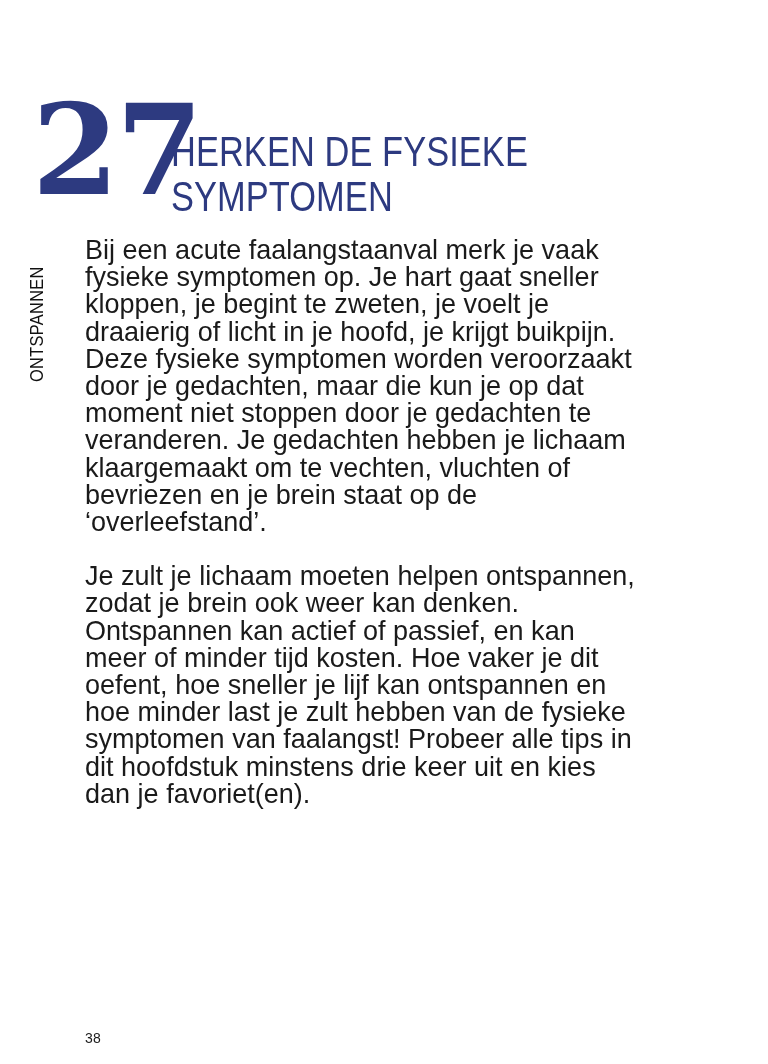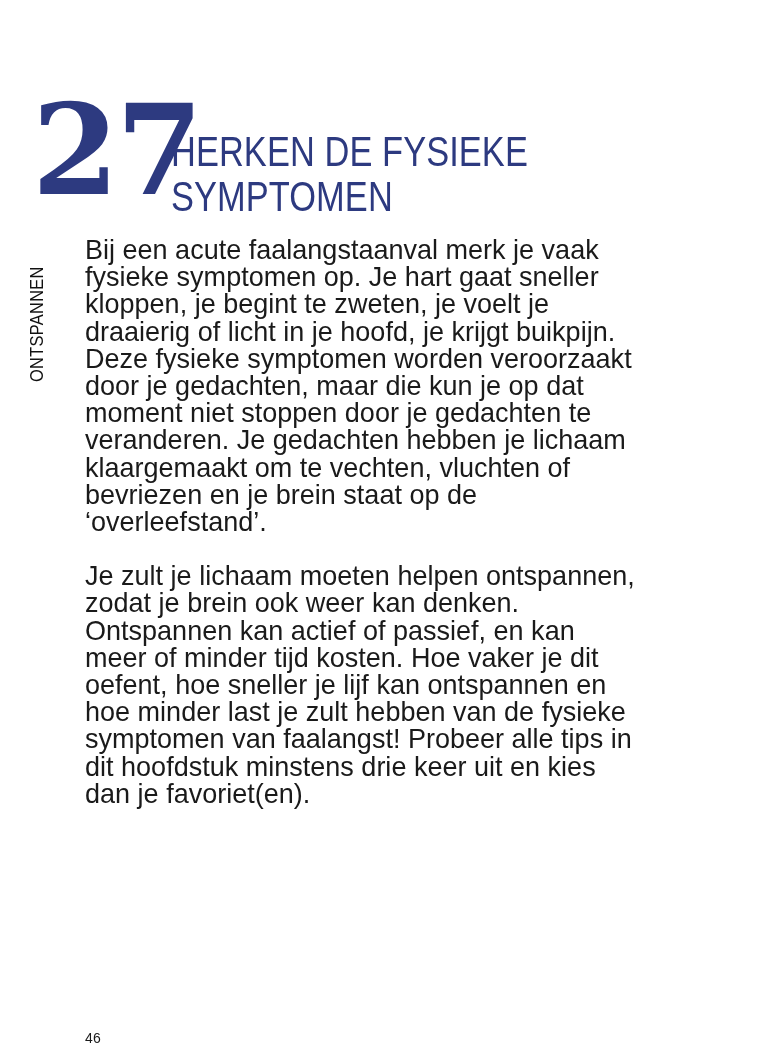--- a/index.html
+++ b/index.html
@@ -136,15 +136,15 @@
 
   <div class="section-label">
     <span>ONTSPANNEN</span>
   </div>
 
   <div class="body-copy">
     <p>Bij een acute faalangstaanval merk je vaak fysieke symptomen op. Je hart gaat sneller kloppen, je begint te zweten, je voelt je draaierig of licht in je hoofd, je krijgt buikpijn. Deze fysieke symptomen worden veroorzaakt door je gedachten, maar die kun je op dat moment niet stoppen door je gedachten te veranderen. Je gedachten hebben je lichaam klaargemaakt om te vechten, vluchten of bevriezen en je brein staat op de ‘overleefstand’.</p>
     <p>Je zult je lichaam moeten helpen ontspannen, zodat je brein ook weer kan denken. Ontspannen kan actief of passief, en kan meer of minder tijd kosten. Hoe vaker je dit oefent, hoe sneller je lijf kan ontspannen en hoe minder last je zult hebben van de fysieke symptomen van faalangst! Probeer alle tips in dit hoofdstuk minstens drie keer uit en kies dan je favoriet(en).</p>
   </div>
 
-  <div class="folio">46</div>
+  <div class="folio">38</div>
 
 </div>
 
 </body></html>

